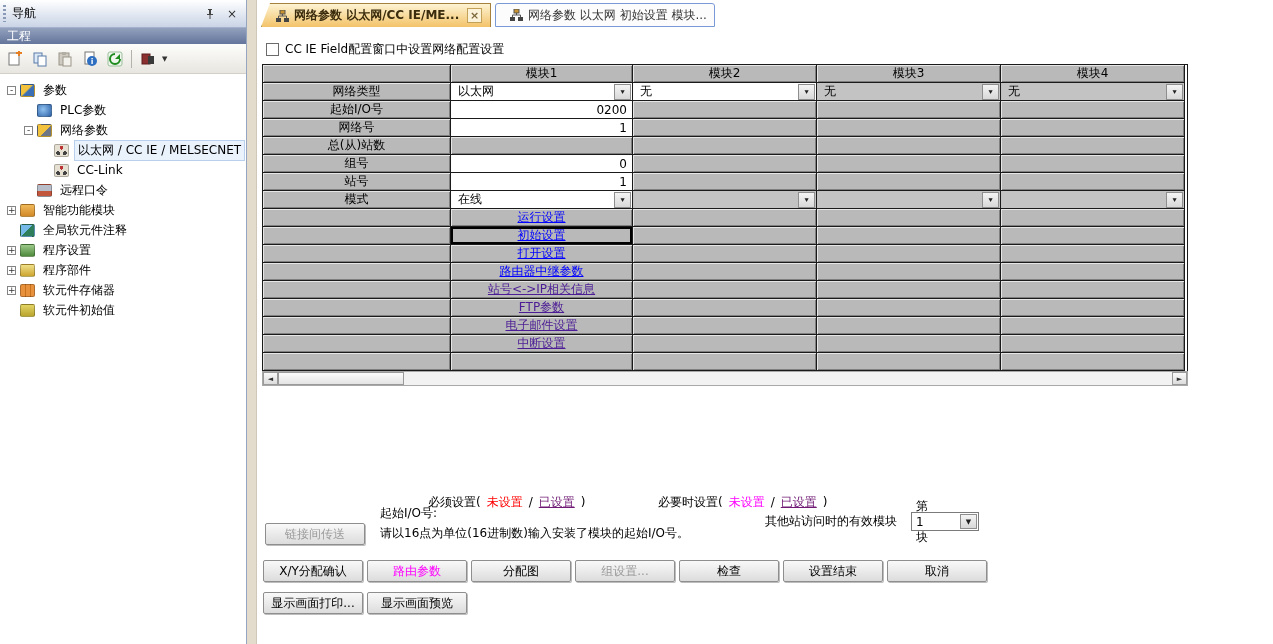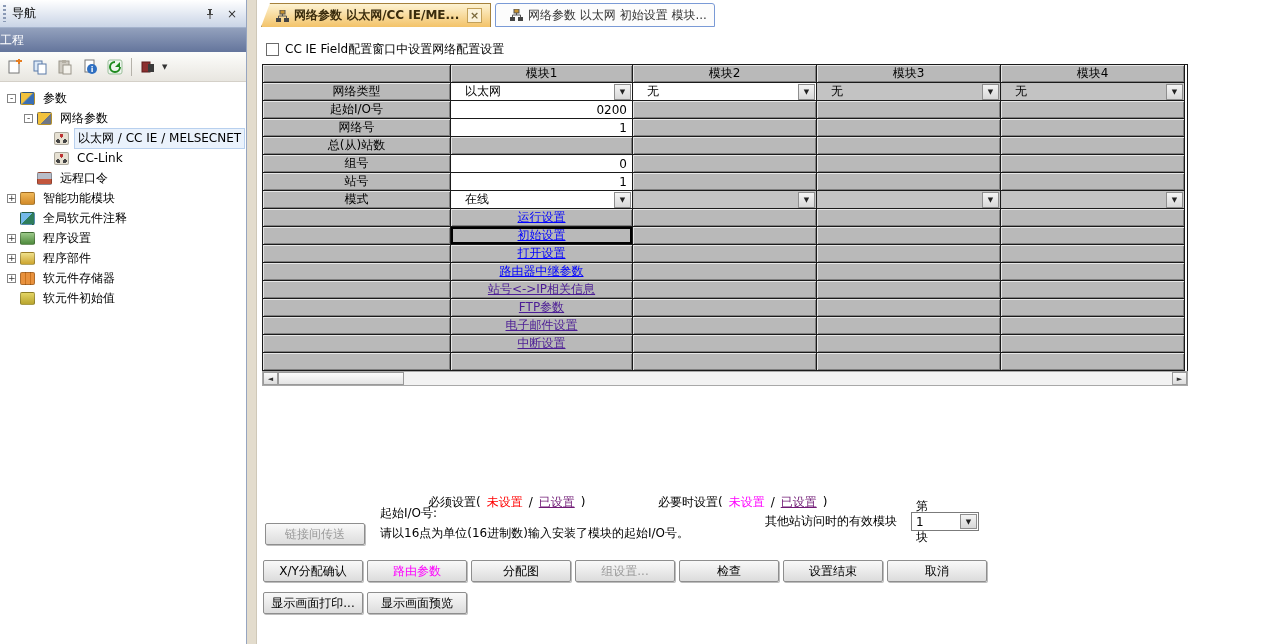--- a/index.html
+++ b/index.html
@@ -6,21 +6,21 @@
     font-family:"DejaVu Sans","Liberation Sans",sans-serif;font-size:12px;color:#000;background:#f3f1ec;}
   *{box-sizing:border-box;}
   
   #nav-panel{position:absolute;left:0;top:0;width:247px;height:644px;background:#fff;border-right:1px solid #96a5c0;}
   #nav-title{height:28px;background:linear-gradient(#ffffff,#c9d4e6);border-bottom:1px solid #a3b2cc;
     display:flex;align-items:center;padding-left:12px;position:relative;}
   #nav-grip{position:absolute;left:3px;top:5px;bottom:5px;width:3px;
     background:repeating-linear-gradient(#8a99b5 0 2px,transparent 2px 4px);}
   #nav-title .t{flex:1;}
   .titlebtn{width:16px;height:16px;display:flex;align-items:center;justify-content:center;margin-right:6px;color:#333;cursor:default;}
-  #project-bar{height:24px;background:linear-gradient(#93a1bd,#64759c);color:#fff;display:flex;align-items:center;}
+  #project-bar{height:16px;background:linear-gradient(#93a1bd,#64759c);color:#fff;display:flex;align-items:center;padding-left:7px;}
   #nav-toolbar{height:30px;background:linear-gradient(#fdfdfb,#e8e6e0);border-bottom:1px solid #d4d0c8;
     display:flex;align-items:center;padding-left:4px;gap:3px;}
   .tbi{width:22px;height:22px;display:flex;align-items:center;justify-content:center;border-radius:2px;}
   .tbsep{width:1px;height:18px;background:#b5b2aa;margin:0 2px;}
   #project-tree{padding-top:6px;background:#fff;}
   .trow{height:20px;display:flex;align-items:center;white-space:nowrap;}
   .exp{width:9px;height:9px;border:1px solid #848484;background:#fff;font-size:9px;line-height:7px;
     text-align:center;margin-right:4px;flex:none;color:#333;}
   .expsp{width:13px;flex:none;}
   .ti{width:15px;height:13px;border-radius:2px;margin-right:5px;flex:none;border:1px solid rgba(0,0,0,.25);}
@@ -57,21 +57,21 @@
   .cb{width:13px;height:13px;border:1px solid #6b6b6b;background:#fff;}
   
   #table-wrap{position:absolute;left:5px;top:64px;width:926px;}
   #param-table{border:1px solid #1a1a1a;border-bottom:none;}
   .trowg{display:grid;grid-template-columns:188px 182px 184px 184px 184px;}
   .cell,.hcell,.lcell{height:18px;border-right:1px solid #1a1a1a;border-bottom:1px solid #1a1a1a;
     display:flex;align-items:center;overflow:hidden;white-space:nowrap;}
   .g3d,.hcell,.lcell{background:#b9b9b9;box-shadow:inset 1px 1px 0 #e6e6e6,inset -1px -1px 0 #7f7f7f;}
   .hcell,.lcell{justify-content:center;}
   .cin{background:#fff;justify-content:flex-end;padding-right:5px;}
-  .cdd{background:#fff;padding-left:14px;}
+  .cdd{background:#fff;padding-left:7px;font-family:Liberation Mono, monospace;}
   .cdd.ddg{background:#c3c3c3;}
   .ddv{flex:1;}
   .dda{width:17px;height:16px;margin:1px 1px 1px 0;background:linear-gradient(#f4f4f4,#d8d8d8);
     border:1px solid #8e8e8e;font-size:7px;display:flex;align-items:center;justify-content:center;color:#222;flex:none;}
   .clink{justify-content:center;}
   .lk{text-decoration:underline;cursor:pointer;}
   .lk.blue{color:#0000ff;}
   .lk.magenta{color:#4c1d95;}
   .csel{box-shadow:inset 0 0 0 2px #000;}
   
@@ -166,20 +166,25 @@
     </span>
     <span style="font-size:7px;color:#333;">▼</span>
   </div>
   <div id="project-tree">
       <div class="trow" style="padding-left: 7px;">
         <span class="exp">-</span>
         <span class="ti ti-parameters-icon"></span>
         <span class="tlabel">参数</span>
       </div>
       <div class="trow" style="padding-left: 24px;">
+        <span class="expsp"></span>
+        <span class="ti ti-plc-parameters-icon"></span>
+        <span class="tlabel">PLC参数</span>
+      </div>
+      <div class="trow" style="padding-left: 24px;">
         <span class="exp">-</span>
         <span class="ti ti-network-parameters-icon"></span>
         <span class="tlabel">网络参数</span>
       </div>
       <div class="trow tsel" style="padding-left: 41px;">
         <span class="expsp"></span>
         <span class="ti ti-ethernet-icon"></span>
         <span class="tlabel">以太网 / CC IE / MELSECNET</span>
       </div>
       <div class="trow" style="padding-left: 41px;">

